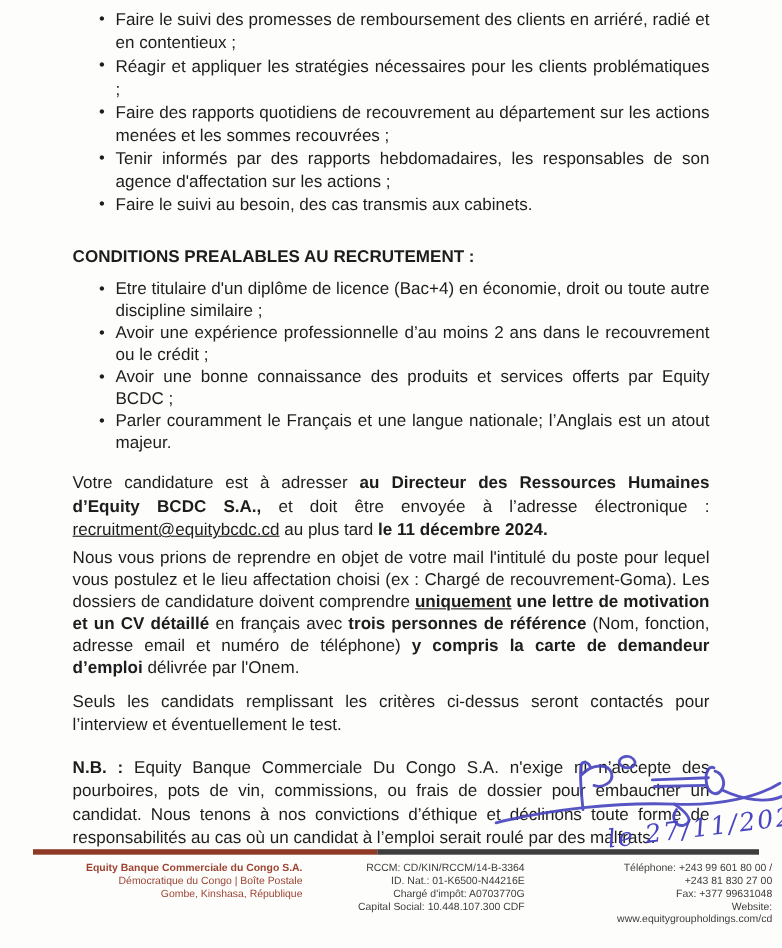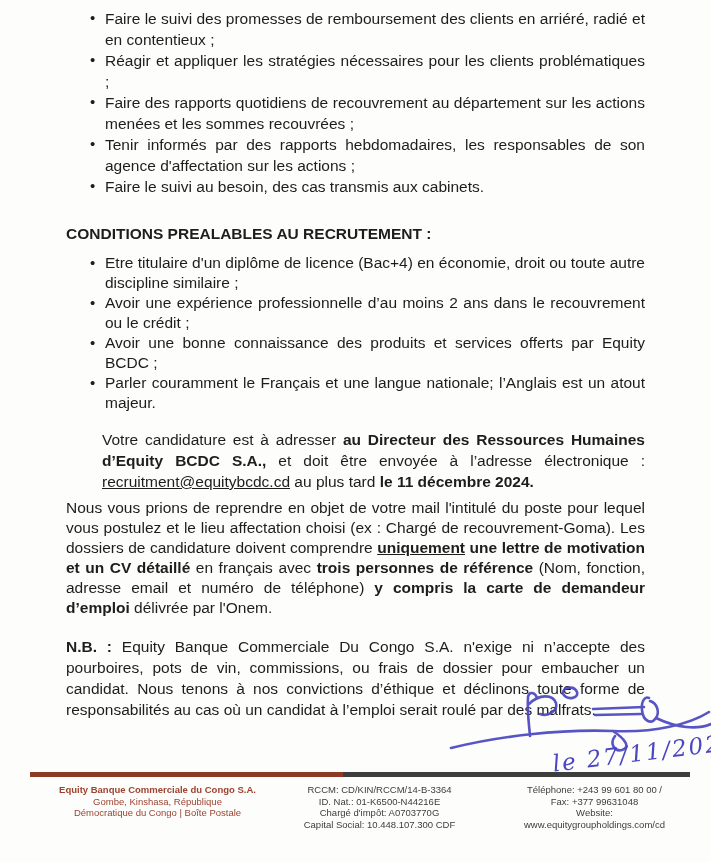--- a/index.html
+++ b/index.html
@@ -21,21 +21,21 @@
   ul.blist{list-style:none;margin:0;padding:0 0 0 39px;}
   ul.blist li{position:relative;}
   ul.blist .dot{
     position:absolute;left:-15px;top:-1px;
     font-size:15px;line-height:21px;color:#1d1d1d;
   }
   ul.cond{line-height:20px;}
   .heading{margin:26px 0 9px 0;font-weight:bold;}
   .heading span{}
   p{margin:0;}
-  .p1{margin-top:16px;margin-left:36px;}
+  .p1{margin-top:16px;}
   .p2{margin-top:6px;line-height:20px;}
   .p3{margin-top:10px;}
   .pnb{margin-top:18px;}
   .b{font-weight:bold;}
   .u{text-decoration:underline;}
 
   
   .signature{position:absolute;left:445px;top:684px;width:270px;height:95px;}
   .sig-date{
     position:absolute;left:552px;top:740px;width:175px;
@@ -46,21 +46,21 @@
     color:#4a46c0;
     transform:rotate(-7deg);
     white-space:nowrap;
   }
 
   
   .footer-bar{position:absolute;left:30px;top:772px;height:5px;width:660px;font-size:0;}
   .footer-bar .seg-red{display:inline-block;vertical-align:top;width:313px;height:5px;background:#8e3a26;}
   .footer-bar .seg-dark{display:inline-block;vertical-align:top;width:347px;height:5px;background:#3e3e3e;}
   .footer{position:absolute;top:784px;left:0;width:711px;font-size:9.5px;line-height:11.6px;}
-  .fcol{position:absolute;top:0;text-align:center;}
+  .fcol{position:absolute;top:0;text-align:right;}
   .fcol.left{left:40px;width:235px;color:#9c4330;}
   .fcol.left .fline:first-child{font-weight:bold;}
   .fcol.mid{left:282px;width:195px;color:#3c3c3c;}
   .fcol.right{left:487px;width:215px;color:#3c3c3c;}
 </style>
 </head>
 <body>
 
 <div class="page">
 
@@ -78,20 +78,21 @@
 
     <ul class="blist cond">
       <li><span class="dot">•</span><span>Etre titulaire d'un diplôme de licence (Bac+4) en économie, droit ou toute autre discipline similaire ;</span></li>
       <li><span class="dot">•</span><span>Avoir une expérience professionnelle d’au moins 2 ans dans le recouvrement ou le crédit ;</span></li>
       <li><span class="dot">•</span><span>Avoir une bonne connaissance des produits et services offerts par Equity BCDC ;</span></li>
       <li><span class="dot">•</span><span>Parler couramment le Français et une langue nationale; l’Anglais est un atout majeur.</span></li>
     </ul>
 
     <p class="p1"><span>Votre candidature est à adresser </span><span class="b">au Directeur des Ressources Humaines d’Equity BCDC S.A.,</span><span> et doit être envoyée à l’adresse électronique : </span><span class="u">recruitment@equitybcdc.cd</span><span> au plus tard </span><span class="b">le 11 décembre 2024.</span></p>
     <p class="p2"><span>Nous vous prions de reprendre en objet de votre mail l'intitulé du poste pour lequel vous postulez et le lieu affectation choisi (ex : Chargé de recouvrement-Goma). Les dossiers de candidature doivent comprendre </span><span class="b u">uniquement</span><span class="b"> </span><span class="b">une lettre de motivation et un CV détaillé</span><span> en français avec </span><span class="b">trois personnes de référence</span><span> (Nom, fonction, adresse email et numéro de téléphone) </span><span class="b">y compris la carte de demandeur d’emploi</span><span> délivrée par l'Onem.</span></p>
+    <p class="p3"><span>Seuls les candidats remplissant les critères ci-dessus seront contactés pour l’interview et éventuellement le test.</span></p>
     <p class="pnb"><span class="b">N.B. : </span><span>Equity Banque Commerciale Du Congo S.A. n'exige ni n’accepte des pourboires, pots de vin, commissions, ou frais de dossier pour embaucher un candidat. Nous tenons à nos convictions d’éthique et déclinons toute forme de responsabilités au cas où un candidat à l’emploi serait roulé par des malfrats.</span></p>
   </div>
 
   <svg class="signature" viewBox="0 0 270 95" xmlns="http://www.w3.org/2000/svg">
     <g stroke="#4a46c0" stroke-width="2.6" fill="none" stroke-linecap="round" stroke-linejoin="round" opacity="0.92">
       <path d="M6,64 C55,52 115,45 168,47 C210,49 245,40 264,28"></path>
       <path d="M168,47 C180,55 186,63 177,66 C170,68 164,60 170,52"></path>
       <path d="M92,14 C90,8 84,7 83,13 C82,27 84,40 85,52"></path>
       <path d="M84,20 C94,10 108,10 111,19 C113,27 103,33 95,30"></path>
       <path d="M118,10 C117,3 129,1 132,8 C134,14 123,17 118,10"></path>
@@ -101,30 +102,31 @@
       <path d="M211,34 C232,44 252,46 266,40"></path>
     </g>
   </svg>
   <div class="sig-date">le 27/11/2024</div>
 
   <div class="footer-bar"><span class="seg-red"></span><span class="seg-dark"></span></div>
 
   <div class="footer">
     <div class="fcol left">
       <div class="fline">Equity Banque Commerciale du Congo S.A.</div>
+      <div class="fline">Démocratique du Congo | Boîte Postale</div>
       <div class="fline">Gombe, Kinshasa, République</div>
-      <div class="fline">Démocratique du Congo | Boîte Postale</div>
     </div>
     <div class="fcol mid">
       <div class="fline">RCCM: CD/KIN/RCCM/14-B-3364</div>
       <div class="fline">ID. Nat.: 01-K6500-N44216E</div>
       <div class="fline">Chargé d'impôt: A0703770G</div>
       <div class="fline">Capital Social: 10.448.107.300 CDF</div>
     </div>
     <div class="fcol right">
       <div class="fline">Téléphone: +243 99 601 80 00 /</div>
+      <div class="fline">+243 81 830 27 00</div>
       <div class="fline">Fax: +377 99631048</div>
       <div class="fline">Website:</div>
       <div class="fline">www.equitygroupholdings.com/cd</div>
     </div>
   </div>
 
 </div>
 
 </body></html>

